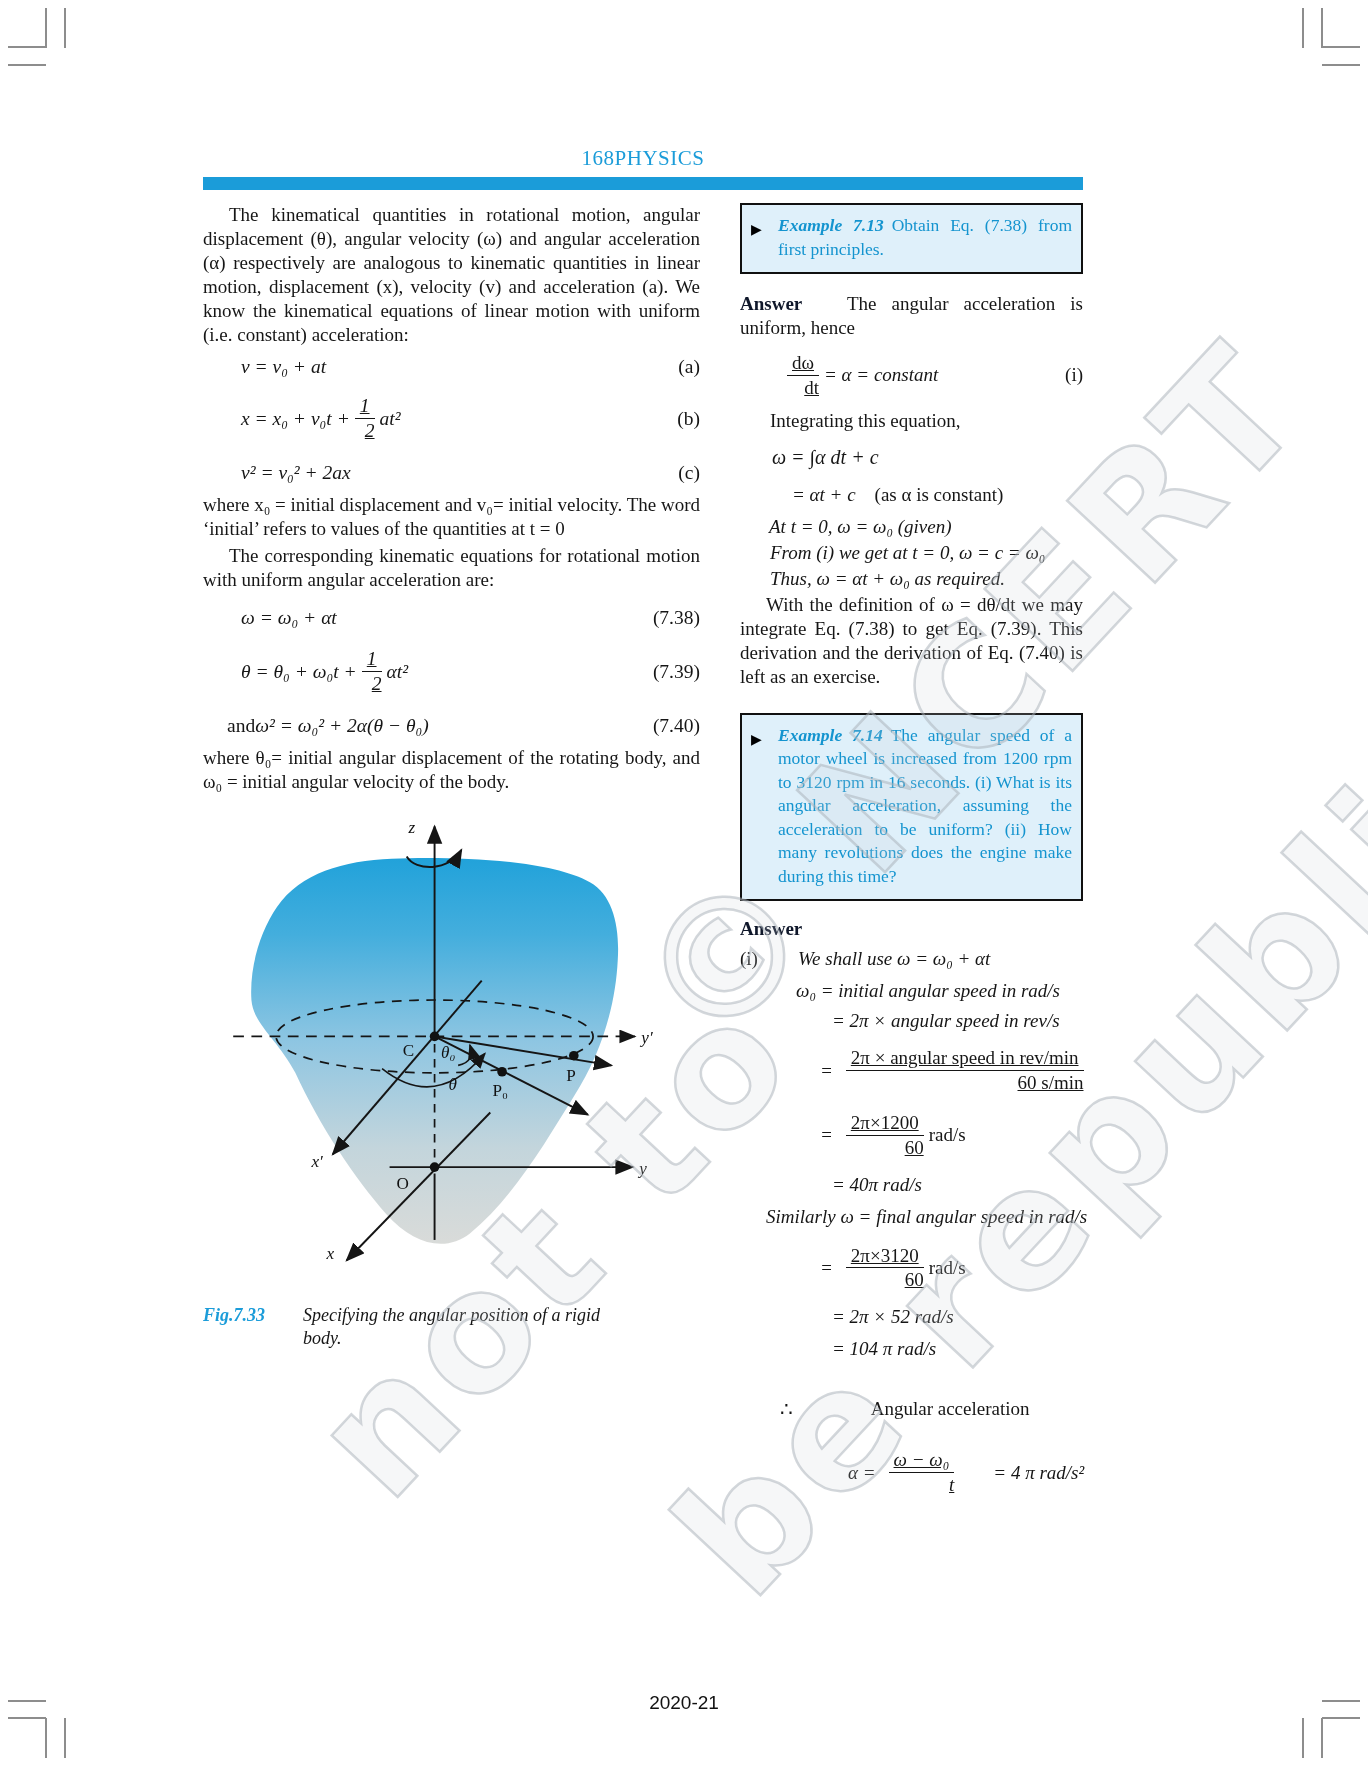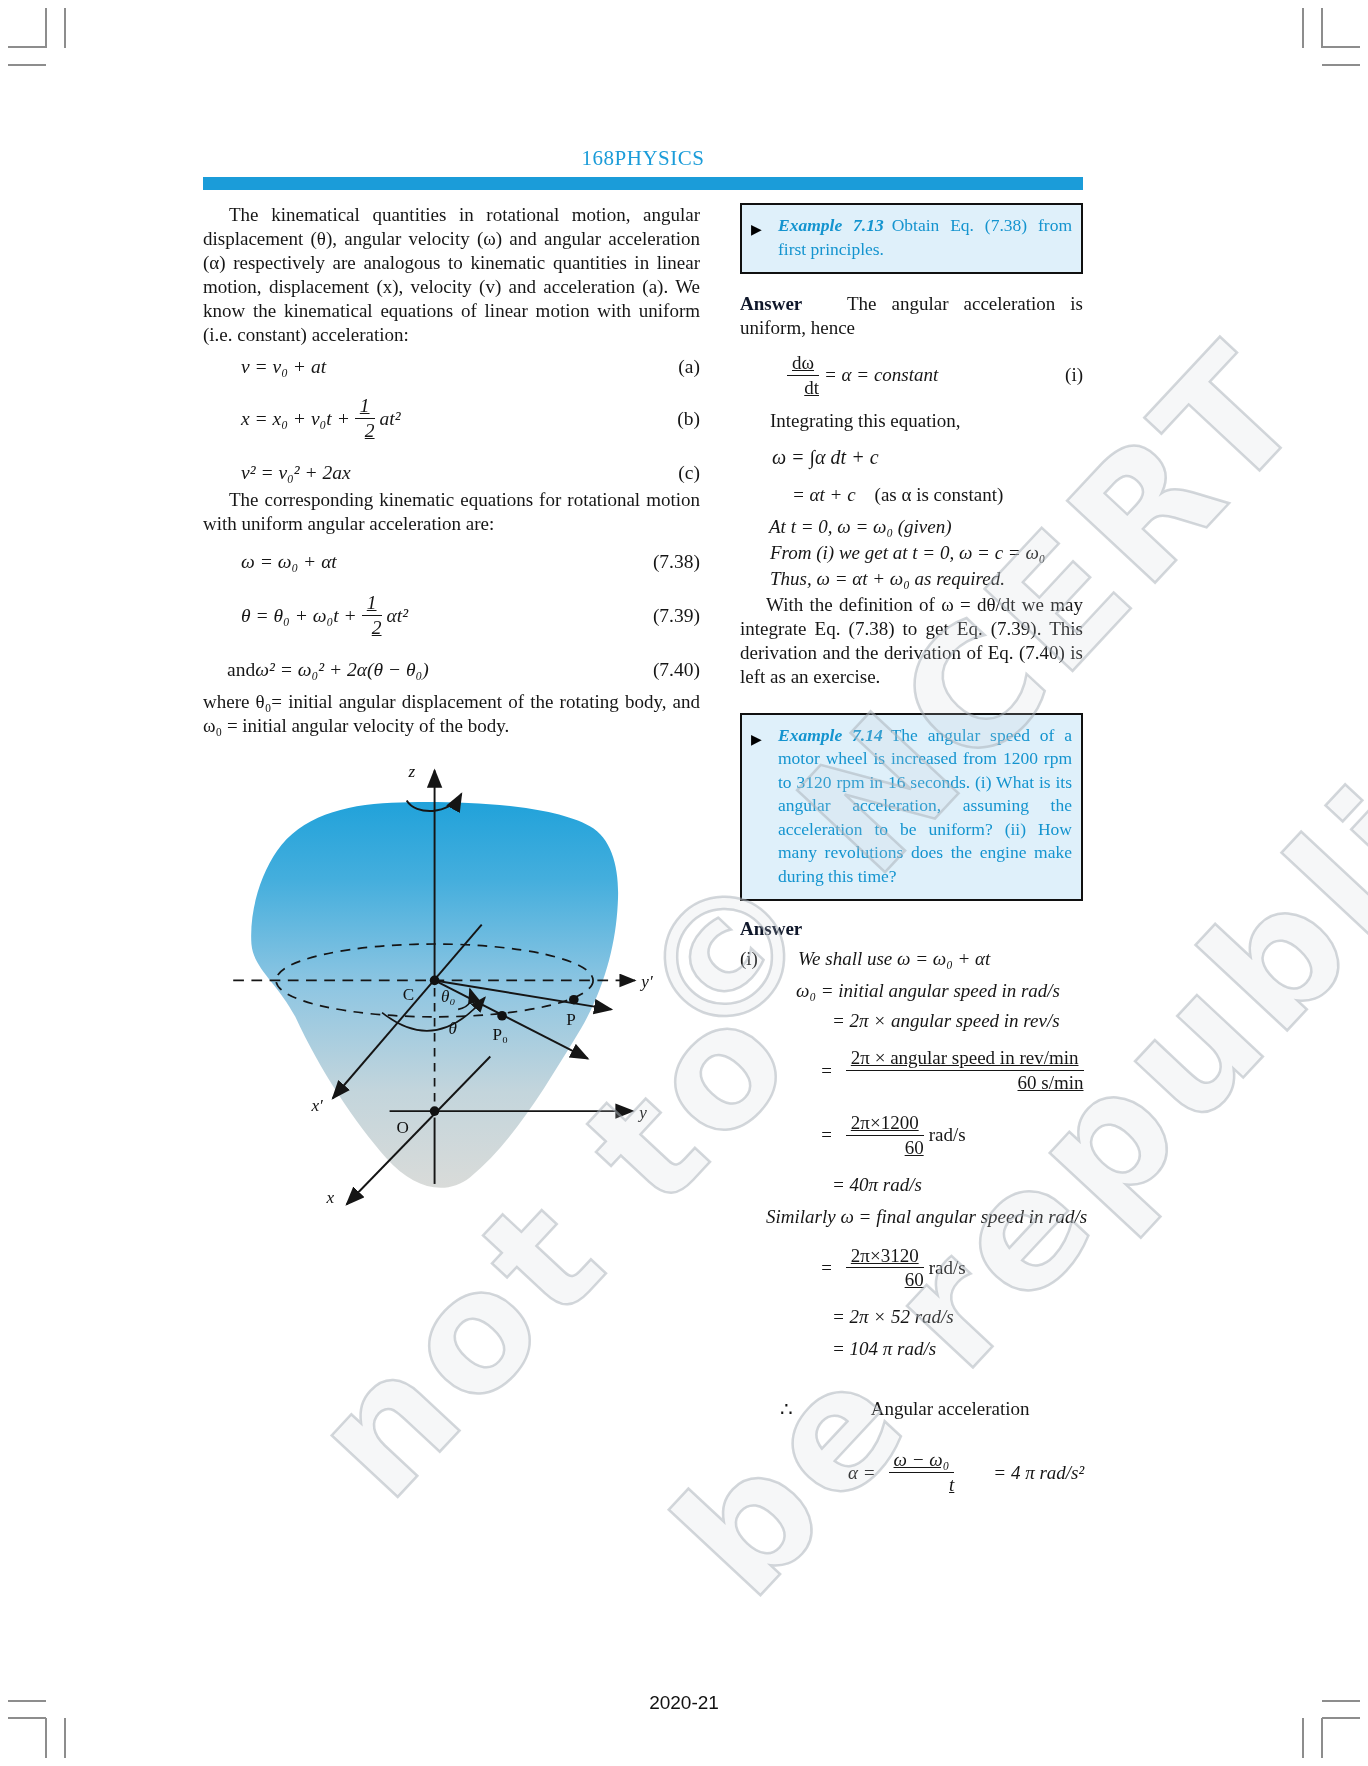--- a/index.html
+++ b/index.html
@@ -102,20 +102,21 @@
         <span>at²</span>
       </span>
       <span class="eqlbl">(b)</span>
     </div>
 
     <div class="eqrow" style="margin-top:18px;">
       <span class="eq">v² = v₀² + 2ax</span>
       <span class="eqlbl">(c)</span>
     </div>
 
+    <p style="margin-top:8px;">where x₀ = initial displacement and v₀= initial velocity. The word ‘initial’ refers to values of the quantities at t = 0</p>
     <p class="indent" style="margin-top:3px;">The corresponding kinematic equations for rotational motion with uniform angular acceleration are:</p>
 
     <div class="eqrow" style="margin-top:14px;align-items:flex-end;">
       <span class="eq">ω = ω₀ + αt</span>
       <span class="eqlbl">(7.38)</span>
     </div>
 
     <div class="eqrow" style="margin-top:18px;">
       <span class="eq">
         <span>θ = θ₀ + ω₀t +</span>
@@ -194,20 +195,24 @@
         <text class="itl" x="124" y="524">x</text>
         <text x="206" y="334" text-anchor="end">C</text>
         <text x="348" y="358">P</text>
         <text x="279" y="372">P₀</text>
         <text x="201" y="458" text-anchor="end">O</text>
         <text class="itl" x="231" y="336" font-size="14">θ₀</text>
         <text class="itl" x="238" y="366" font-size="15">θ</text>
       </svg>
     </div>
 
+    <div class="caption">
+      <span class="fig-lbl">Fig.7.33</span>
+      <span class="fig-txt">Specifying the angular position of a rigid body.</span>
+    </div>
   </div>
 
   <div class="col-right">
 
     <div class="box">
       <span class="tri">▶</span>
       <span class="title">Example 7.13</span><span>Obtain Eq. (7.38) from first principles.</span>
     </div>
 
     <p style="margin-top:18px;">

